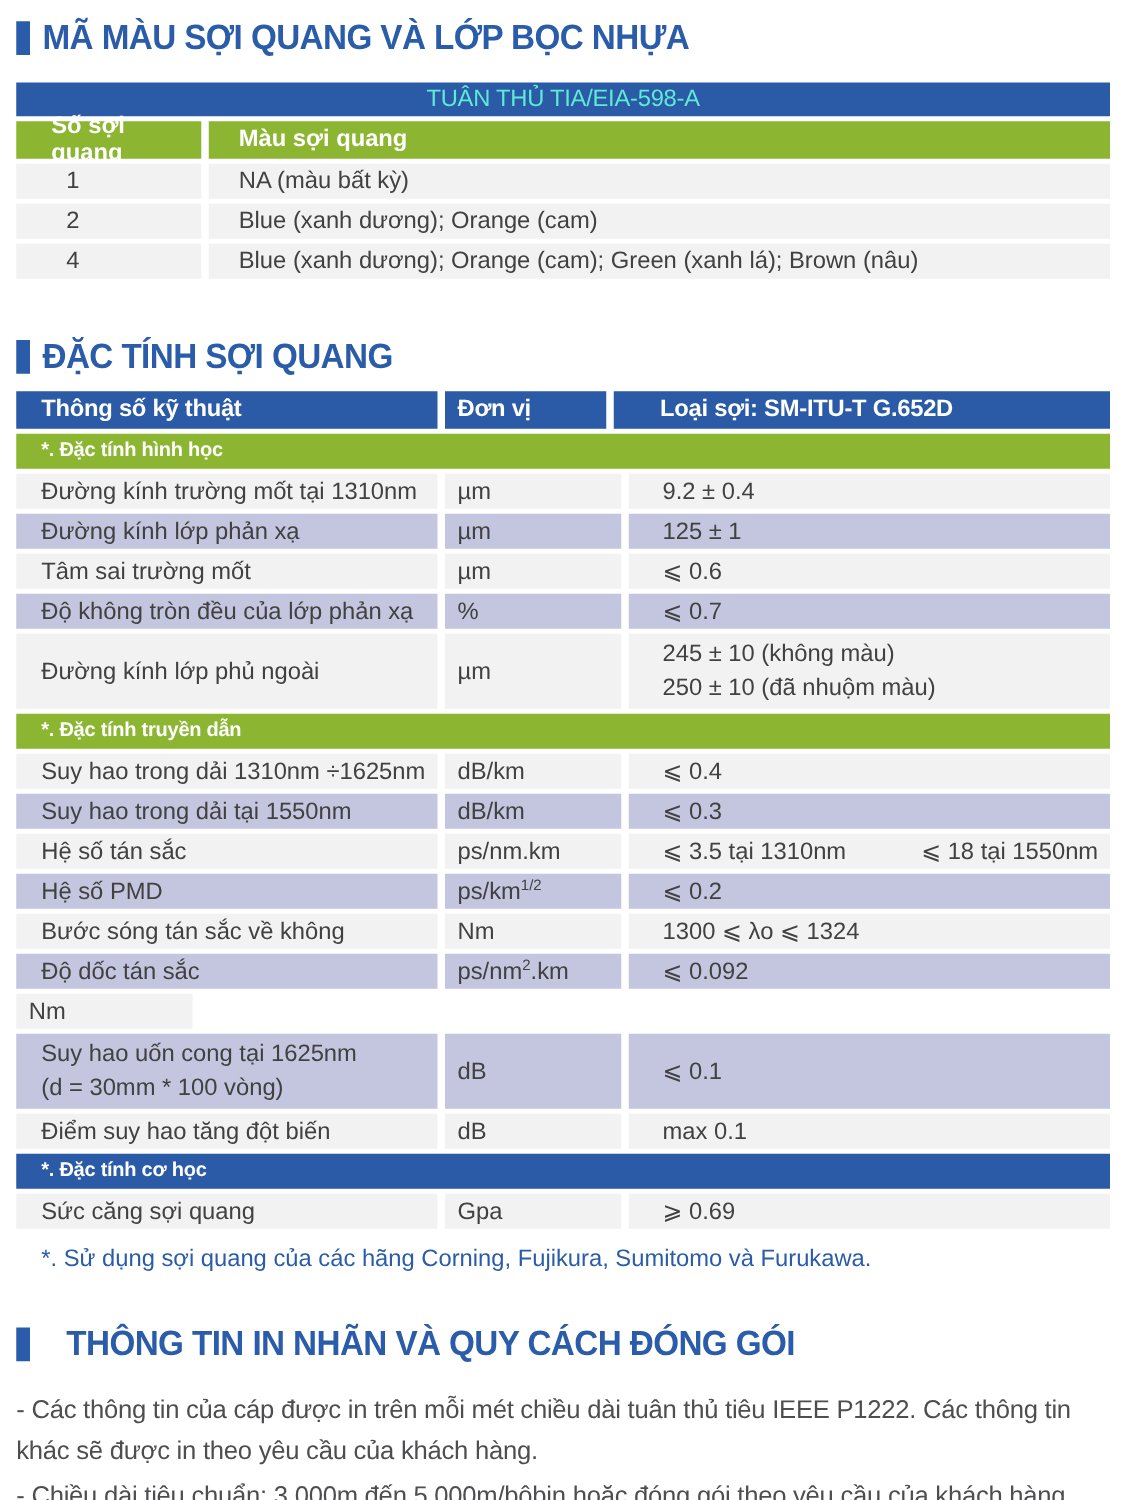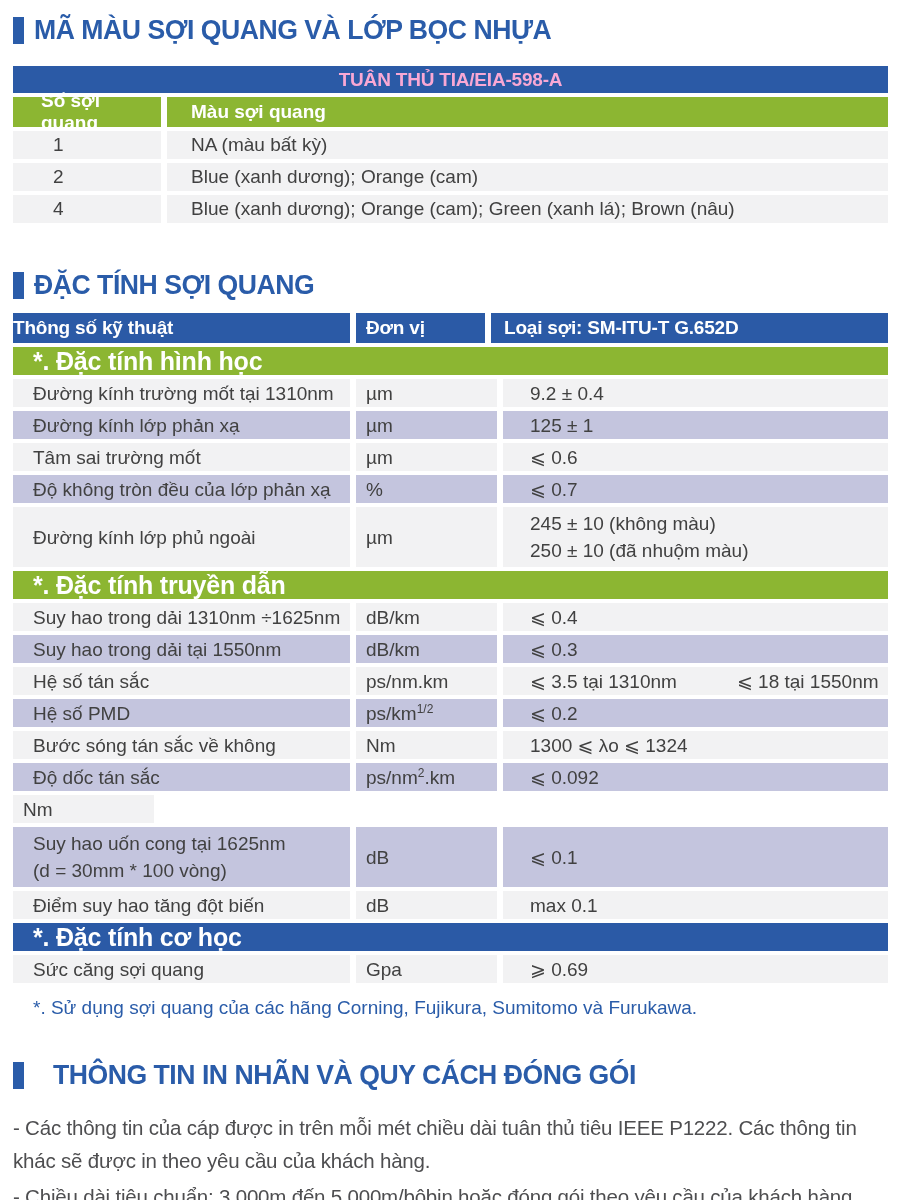--- a/index.html
+++ b/index.html
@@ -17,43 +17,43 @@
   .heading .ht {
     color:#2a5ca9; font-size:28px; font-weight:bold; letter-spacing:-0.5px;
     white-space:nowrap; transform:scaleX(.95); transform-origin:left center;
   }
   .gap-lg { margin-top:46px; }
   .gap-xl { margin-top:40px;gap:29px; }
 
   
   .t1 { margin-top:12px; }
   .banner {
-    height:27px; background:#2b5aa6; color:#f9a8d4; font-weight:bold; font-size:19px;
+    height:27px; background:#2b5aa6; color:#5eead4; font-weight:normal; font-size:19px;
     display:flex; align-items:center; justify-content:center; letter-spacing:-0.2px;margin-top:20px;
   }
   .t1h { display:flex; gap:6px; margin-top:4px; }
   .t1h > div { height:30px; background:#8cb632; color:#fff; font-weight:bold; font-size:19px;
     display:flex; align-items:center; }
   .t1h .c1 { width:148px; padding-left:28px; }
   .t1h .c2 { flex:1; padding-left:24px; }
   .t1r { display:flex; gap:6px; margin-top:4px; }
   .t1r > div { height:28px; background:#f2f2f3; font-size:19px; display:flex; align-items:center; }
   .t1r .c1 { width:148px; padding-left:40px; }
   .t1r .c2 { flex:1; padding-left:24px; }
 
   
   .t2 { margin-top:12px; }
   .t2h { display:flex; gap:6px; }
   .t2h > div { height:30px; background:#2b5aa6; color:#fff; font-weight:bold; font-size:19px;
     display:flex; align-items:center; letter-spacing:-0.2px; }
-  .t2h .c1 { width:337px; }
+  .t2h .c1 { width:337px; padding-left:20px; }
   .t2h .c2 { width:129px; padding-left:10px; }
-  .t2h .c3 { flex:1; padding-left:13px; }
-
-  .sec { height:28px; margin-top:4px; color:#fff; font-weight:bold; font-size:25px;
+  .t2h .c3 { flex:1; padding-left:37px; }
+
+  .sec { height:28px; margin-top:4px; color:#fff; font-weight:bold; font-size:16px;
     display:flex; align-items:center; padding-left:20px; letter-spacing:-0.2px; }
   .sec.green { background:#8cb632; }
   .sec.blue  { background:#2b5aa6; }
 
   .r { display:flex; gap:6px; margin-top:4px; }
   .r > div { min-height:28px; font-size:19px; line-height:27px;
     display:flex; flex-direction:column; justify-content:center; }
   .r .c1 { width:337px; padding-left:20px; }
   .r .c2 { width:141px; padding-left:10px; }
   .r .c3 { flex:1; padding-left:27px; }

